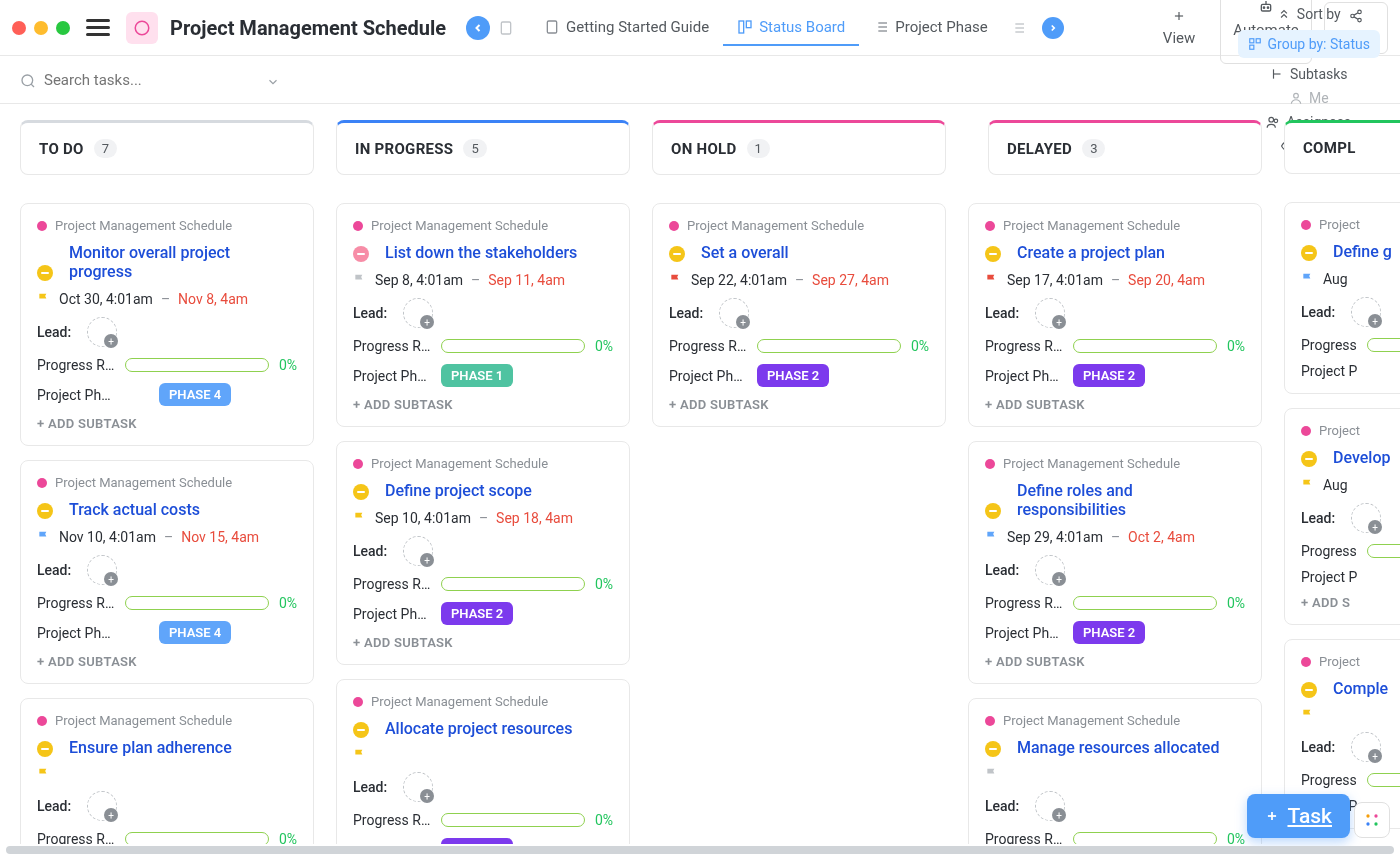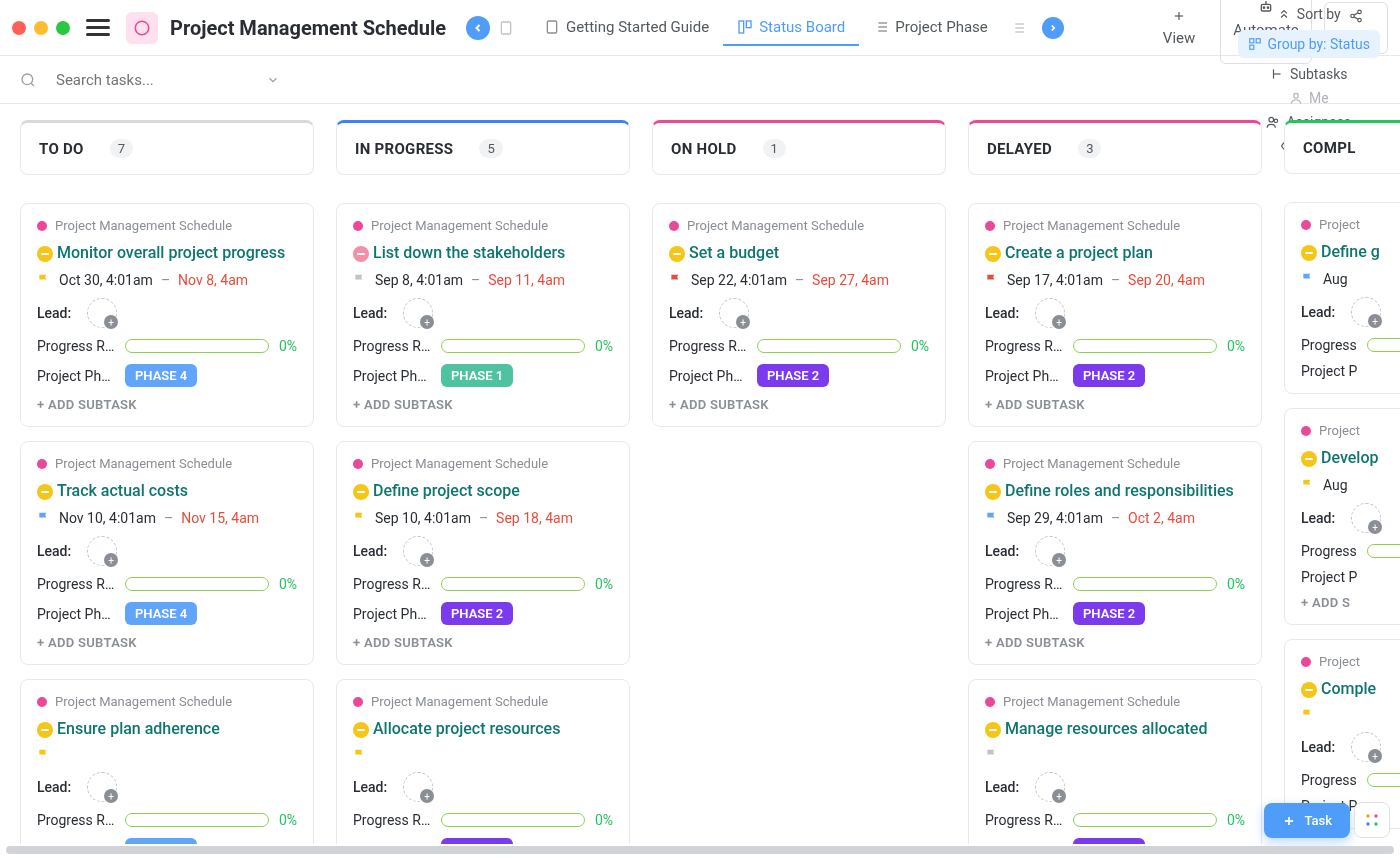--- a/index.html
+++ b/index.html
@@ -18,65 +18,65 @@
 .nav-back { width: 24px; height: 24px; background: #4f9cf9; border-radius: 50%; display: flex; align-items: center; justify-content: center; color: #fff; margin-left: 12px; cursor: pointer; }
 .tabs { display: flex; align-items: center; gap: 0; margin-left: 8px; }
 .tab { display: flex; align-items: center; gap: 6px; padding: 8px 14px; font-size: 15px; color: #54595e; cursor: pointer; border-bottom: 2px solid transparent; }
 .tab.active { color: #4f9cf9; border-bottom-color: #4f9cf9; }
 .tab-icon { width: 16px; height: 16px; }
 .nav-next { width: 22px; height: 22px; background: #4f9cf9; border-radius: 50%; display: flex; align-items: center; justify-content: center; color: #fff; margin-left: 8px; cursor: pointer; }
 .right-actions { margin-left: auto; display: flex; align-items: center; gap: 12px; }
 .btn { display: flex; align-items: center; gap: 6px; padding: 6px 12px; font-size: 15px; color: #54595e; border: 1px solid transparent; border-radius: 6px; cursor: pointer; background: none; flex-direction: column; }
 .btn.bordered { border-color: #e0e0e0; }
 .toolbar { height: 48px; display: flex; align-items: center; padding: 0 20px; border-bottom: 1px solid #e8e8e8; gap: 16px; }
-.search-box { display: flex; align-items: center; gap: 20px; color: #9aa0a6; font-size: 15px; flex: 0 0 260px; }
+.search-box { display: flex; align-items: flex-end; gap: 8px; color: #9aa0a6; font-size: 15px; flex: 0 0 260px; }
 .search-input { border: none; outline: none; font-size: 15px; color: #333; width: 160px; }
 .chev-down { color: #9aa0a6; margin-left: auto; }
 .toolbar-right { margin-left: auto; display: flex; align-items: center; gap: 8px; flex-direction: column; }
 .tb-item { display: flex; align-items: center; gap: 6px; font-size: 14px; color: #54595e; cursor: pointer; }
 .tb-item.active { background: #e6f3ff; color: #4f9cf9; padding: 6px 10px; border-radius: 6px; }
 .tb-item.muted { color: #b0b4b8; }
 .board { display: flex; gap: 22px; padding: 16px 20px; overflow-x: auto; height: calc(100% - 104px - 14px); }
 .column { flex: 0 0 294px; display: flex; flex-direction: column; gap: 28px; }
-.col-header { background: #fff; border: 1px solid #e8e8e8; border-top: 3px solid; border-radius: 8px; padding: 16px 18px; display: flex; align-items: center; gap: 26px; }
+.col-header { background: #fff; border: 1px solid #e8e8e8; border-top: 3px solid; border-radius: 8px; padding: 16px 18px; display: flex; align-items: center; gap: 10px; }
 .col-header.todo { border-top-color: #d6dadf; }
 .col-header.progress { border-top-color: #3b82f6; }
 .col-header.hold { border-top-color: #ec4899; }
-.col-header.delayed { border-top-color: #ec4899; }
+.col-header.delayed { border-top-color: #ec4899; margin-left: 20px; }
 .col-header.completed { border-top-color: #22c55e; }
 .col-title { font-size: 15px; font-weight: 700; color: #2a2e34; letter-spacing: 0.3px; }
 .col-count { background: #f1f2f4; color: #54595e; font-size: 13px; padding: 2px 8px; border-radius: 10px; }
 .cards { display: flex; flex-direction: column; gap: 14px; }
 .card { background: #fff; border: 1px solid #e8e8e8; border-radius: 8px; padding: 14px 16px; display: flex; flex-direction: column; gap: 10px; cursor: pointer; }
 .card-proj { display: flex; align-items: center; gap: 8px; font-size: 13px; color: #8a8f95; }
 .proj-dot { width: 10px; height: 10px; border-radius: 50%; background: #ec4899; }
-.card-title { display: flex; align-items: flex-end; gap: 4px; font-size: 16px; font-weight: 500; color: #0f766e; }
+.card-title { display: flex; align-items: flex-end; gap: 16px; font-size: 16px; font-weight: 500; color: #1d4ed8; }
 .status-dot { width: 16px; height: 16px; border-radius: 50%; flex-shrink: 0; margin-top: 2px; display: inline-flex; align-items: center; justify-content: center; }
 .status-dot::after { content: ''; width: 8px; height: 2px; background: #fff; border-radius: 1px; }
 .sd-yellow { background: #f5c518; }
 .sd-pink { background: #f78da7; }
 .card-dates { display: flex; align-items: center; gap: 8px; font-size: 14px; }
 .flag { width: 14px; height: 14px; }
 .date-start { color: #2a2e34; }
 .date-sep { color: #8a8f95; }
 .date-end { color: #e84c3d; }
 .card-row { display: flex; align-items: center; gap: 10px; font-size: 14px; color: #2a2e34; }
 .row-label { font-weight: 500; min-width: 40px; }
 .avatar-ph { width: 30px; height: 30px; border: 1px dashed #c0c4c8; border-radius: 50%; position: relative; }
 .avatar-ph::after { content: '+'; position: absolute; right: -2px; bottom: -2px; width: 14px; height: 14px; background: #8a8f95; color: #fff; border-radius: 50%; font-size: 10px; display: flex; align-items: center; justify-content: center; }
 .prog-label { white-space: nowrap; overflow: hidden; text-overflow: ellipsis; max-width: 78px; }
 .prog-bar { flex: 1; height: 14px; border: 1px solid #8fd14f; border-radius: 8px; }
 .prog-pct { color: #22c55e; font-size: 14px; }
 .phase-label { white-space: nowrap; overflow: hidden; text-overflow: ellipsis; max-width: 78px; }
 .phase-badge { padding: 4px 10px; border-radius: 6px; font-size: 13px; font-weight: 600; color: #fff; }
 .ph1 { background: #4fc3a1; }
 .ph2 { background: #7c3aed; }
-.ph4 { background: #60a5fa; }
+.ph4 { background: #60a5fa; margin-left: 34px; }
 .add-subtask { color: #8a8f95; font-size: 13px; font-weight: 600; letter-spacing: 0.3px; cursor: pointer; }
-.fab { position: absolute; right: 50px; bottom: 20px; background: #4f9cf9; color: #fff; padding: 10px 18px; border-radius: 8px; display: flex; align-items: center; gap: 8px; font-size: 13px; font-weight: 500; cursor: pointer; box-shadow: 0 4px 12px rgba(79,156,249,0.4); }
+.fab { position: absolute; right: 50px; bottom: 20px; background: #4f9cf9; color: #fff; padding: 10px 18px; border-radius: 8px; display: flex; align-items: center; gap: 8px; font-size: 21px; font-weight: 500; cursor: pointer; box-shadow: 0 4px 12px rgba(79,156,249,0.4); text-decoration: underline; }
 .apps-btn { position: absolute; right: 10px; bottom: 20px; width: 36px; height: 36px; border: 1px solid #e0e0e0; border-radius: 8px; display: flex; align-items: center; justify-content: center; cursor: pointer; background: #fff; }
 .scrollbar-bottom { position: absolute; bottom: 4px; left: 6px; right: 6px; height: 8px; background: #d0d4d8; border-radius: 4px; }
 </style>
 </head>
 <body>
 
 <div class="topbar">
   <div class="traffic-lights">
     <div class="tl tl-red"></div>
     <div class="tl tl-yellow"></div>
@@ -449,21 +449,21 @@
         <span class="col-count">1</span>
       </div>
       <div class="cards">
         <div class="card">
           <div class="card-proj">
             <span class="proj-dot"></span>
             <span>Project Management Schedule</span>
           </div>
           <div class="card-title">
             <span class="status-dot sd-yellow"></span>
-            <span>Set a budget</span>
+            <span>Set a overall</span>
           </div>
           <div class="card-dates">
             <svg class="flag" viewBox="0 0 24 24" fill="#e84c3d">
               <path d="M4 22V3h12l-2 4 2 4H4"></path>
             </svg>
             <span class="date-start">Sep 22, 4:01am</span>
             <span class="date-sep">–</span>
             <span class="date-end">Sep 27, 4am</span>
           </div>
           <div class="card-row">

